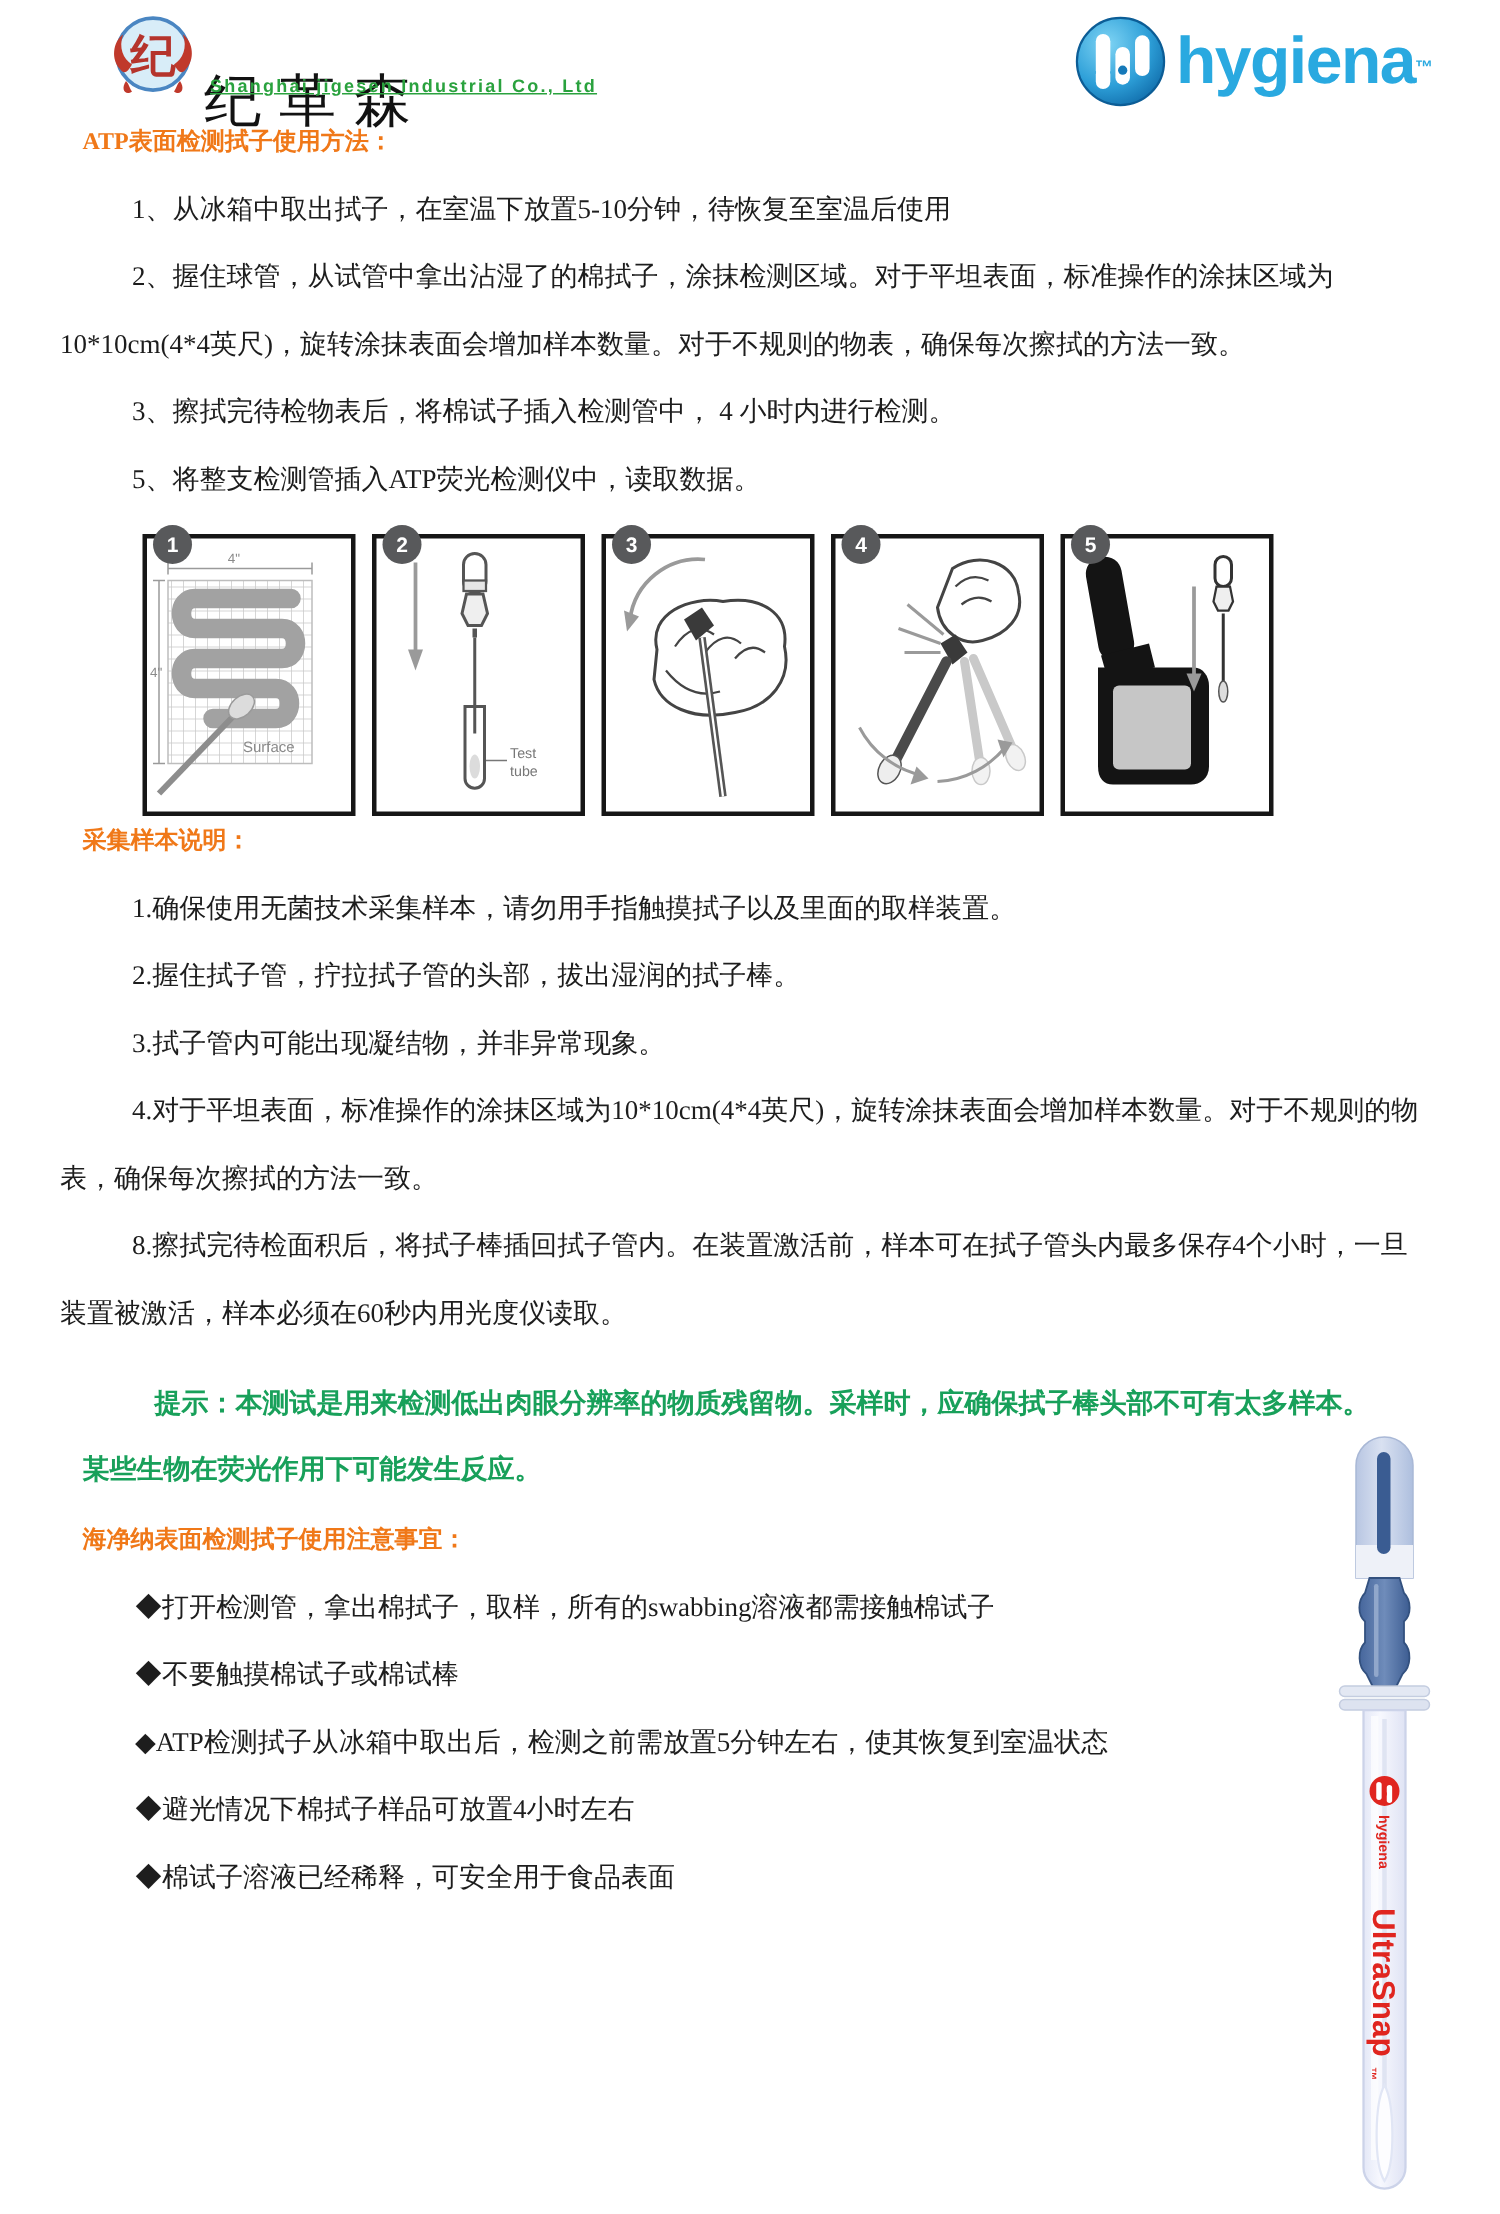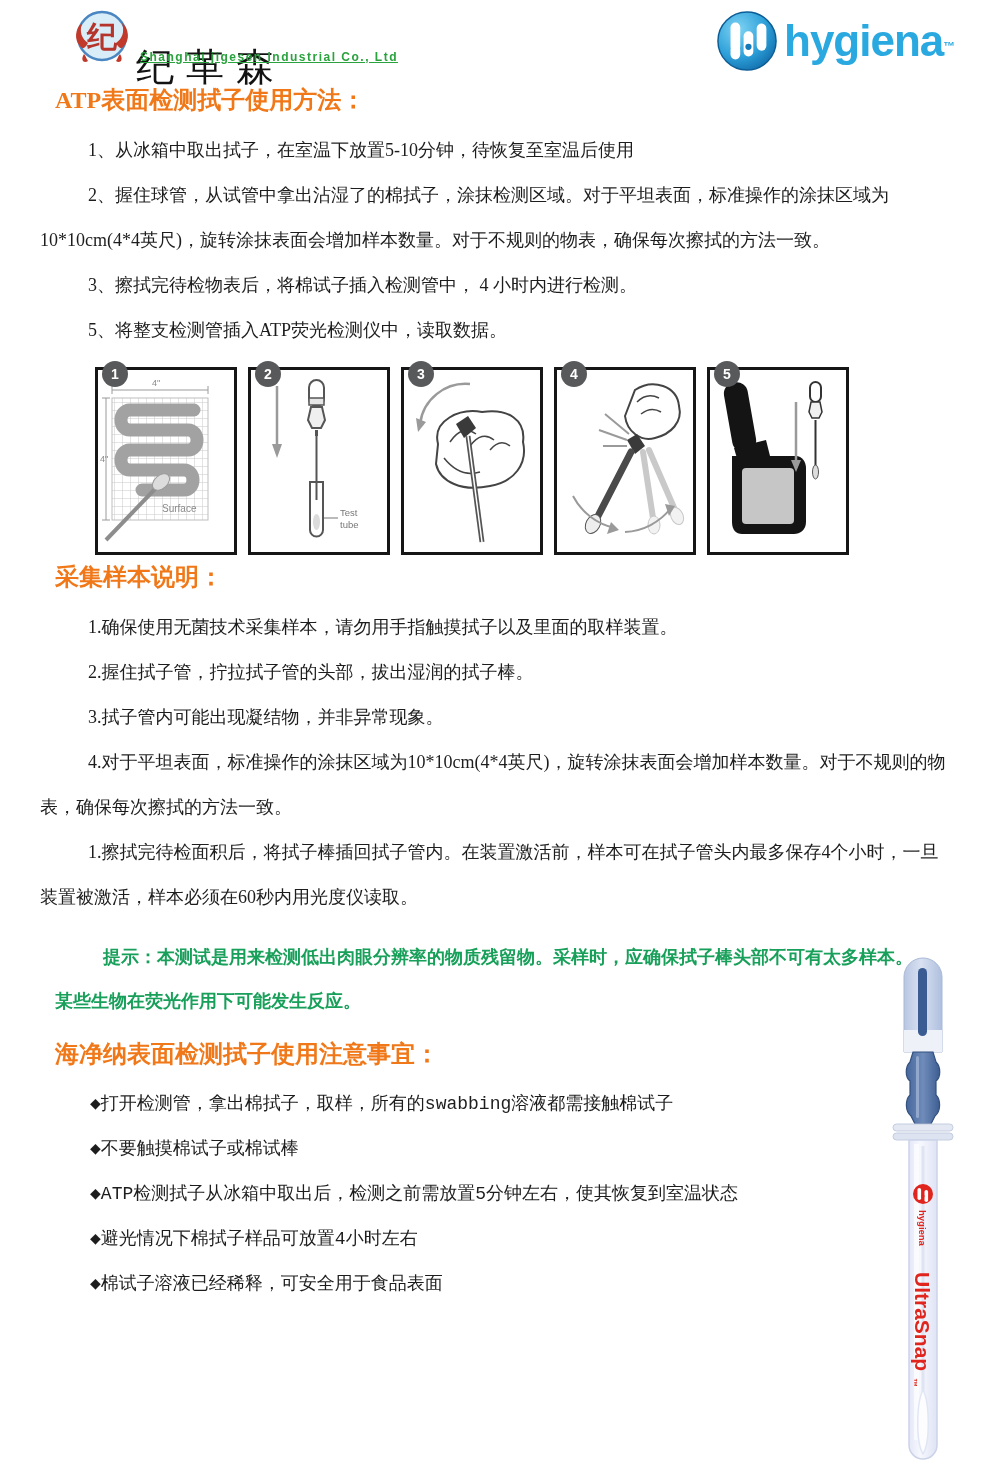--- a/index.html
+++ b/index.html
@@ -9,25 +9,25 @@
   .hdr{position:absolute;top:0;left:0;width:1000px;height:80px;}
   .emblem{position:absolute;left:74px;top:6px;}
   .cn-name{position:absolute;left:136px;top:10px;font-family:"Liberation Serif",serif;font-weight:normal;font-size:38px;color:#121212;letter-spacing:12px;white-space:nowrap;margin-top:32px;}
   .en-name{position:absolute;left:140px;top:50px;font-size:12px;font-weight:bold;color:#2aa23e;letter-spacing:1.5px;white-space:nowrap;text-decoration:underline;}
   .hyg{position:absolute;left:716px;top:10px;display:flex;align-items:center;}
   .hyg-word{font-size:44px;font-weight:bold;color:#29a9e0;letter-spacing:-1px;margin-left:6px;line-height:60px;}
   .hyg-tm{font-size:12px;font-weight:bold;color:#29a9e0;vertical-align:super;}
 
   
   .doc{position:absolute;left:40px;top:84px;width:920px;}
-  .h-orange{color:#f07818;font-weight:bold;font-size:24px;margin:0 0 12px 15px;font-family:"Liberation Serif",serif;}
+  .h-orange{color:#f07818;font-weight:bold;font-size:16px;margin:0 0 12px 15px;font-family:"Liberation Serif",serif;}
   .h2sp{}
   .para{margin:0;font-size:18px;line-height:45px;color:#1d1d1d;text-indent:48px;font-family:"Liberation Serif",serif;width:916px;}
   .tip{margin:15px;font-size:18px;line-height:44px;color:#18a05a;font-weight:bold;text-indent:48px;font-family:"Liberation Serif",serif;width:860px;}
-  .bullet{margin:0;font-size:18px;line-height:45px;color:#1d1d1d;text-indent:50px;font-family:Liberation Mono, monospace;width:830px;}
+  .bullet{margin:0;font-size:18px;line-height:45px;color:#1d1d1d;text-indent:50px;font-family:Liberation Serif, serif;width:830px;}
 
   
   .figrow{display:flex;gap:11px;margin:14px 0 6px 55px;}
   .panel{position:relative;width:136px;height:182px;border:3px solid #161616;background:#fff;}
   .badge{position:absolute;left:4px;top:-9px;width:26px;height:26px;border-radius:50%;background:#58595b;color:#fff;font-size:14px;font-weight:bold;display:flex;align-items:center;justify-content:center;z-index:2;}
   .panel svg{position:absolute;left:0;top:0;}
 
   
   .device{position:absolute;left:885px;top:950px;width:76px;height:515px;}
 </style>
@@ -174,21 +174,21 @@
         <ellipse cx="105.5" cy="102" rx="3" ry="7" fill="#ddd" stroke="#555" stroke-width="1"></ellipse>
       </svg>
     </div>
   </div>
 
   <h2 class="h-orange h2sp">采集样本说明：</h2>
   <p class="para">1.确保使用无菌技术采集样本，请勿用手指触摸拭子以及里面的取样装置。</p>
   <p class="para">2.握住拭子管，拧拉拭子管的头部，拔出湿润的拭子棒。</p>
   <p class="para">3.拭子管内可能出现凝结物，并非异常现象。</p>
   <p class="para">4.对于平坦表面，标准操作的涂抹区域为10*10cm(4*4英尺)，旋转涂抹表面会增加样本数量。对于不规则的物表，确保每次擦拭的方法一致。</p>
-  <p class="para">1.擦拭完待检面积后，将拭子棒插回拭子管内。在装置激活前，样本可在拭子管头内最多保存4个小时，一旦装置被激活，样本必须在60秒内用光度仪读取。</p>
+  <p class="para">8.擦拭完待检面积后，将拭子棒插回拭子管内。在装置激活前，样本可在拭子管头内最多保存4个小时，一旦装置被激活，样本必须在60秒内用光度仪读取。</p>
 
   <p class="tip">提示：本测试是用来检测低出肉眼分辨率的物质残留物。采样时，应确保拭子棒头部不可有太多样本。某些生物在荧光作用下可能发生反应。</p>
 
   <h2 class="h-orange" style="margin-top:6px;">海净纳表面检测拭子使用注意事宜：</h2>
   <p class="bullet">◆打开检测管，拿出棉拭子，取样，所有的swabbing溶液都需接触棉试子</p>
   <p class="bullet">◆不要触摸棉试子或棉试棒</p>
   <p class="bullet">◆ATP检测拭子从冰箱中取出后，检测之前需放置5分钟左右，使其恢复到室温状态</p>
   <p class="bullet">◆避光情况下棉拭子样品可放置4小时左右</p>
   <p class="bullet">◆棉试子溶液已经稀释，可安全用于食品表面</p>
 </div>

